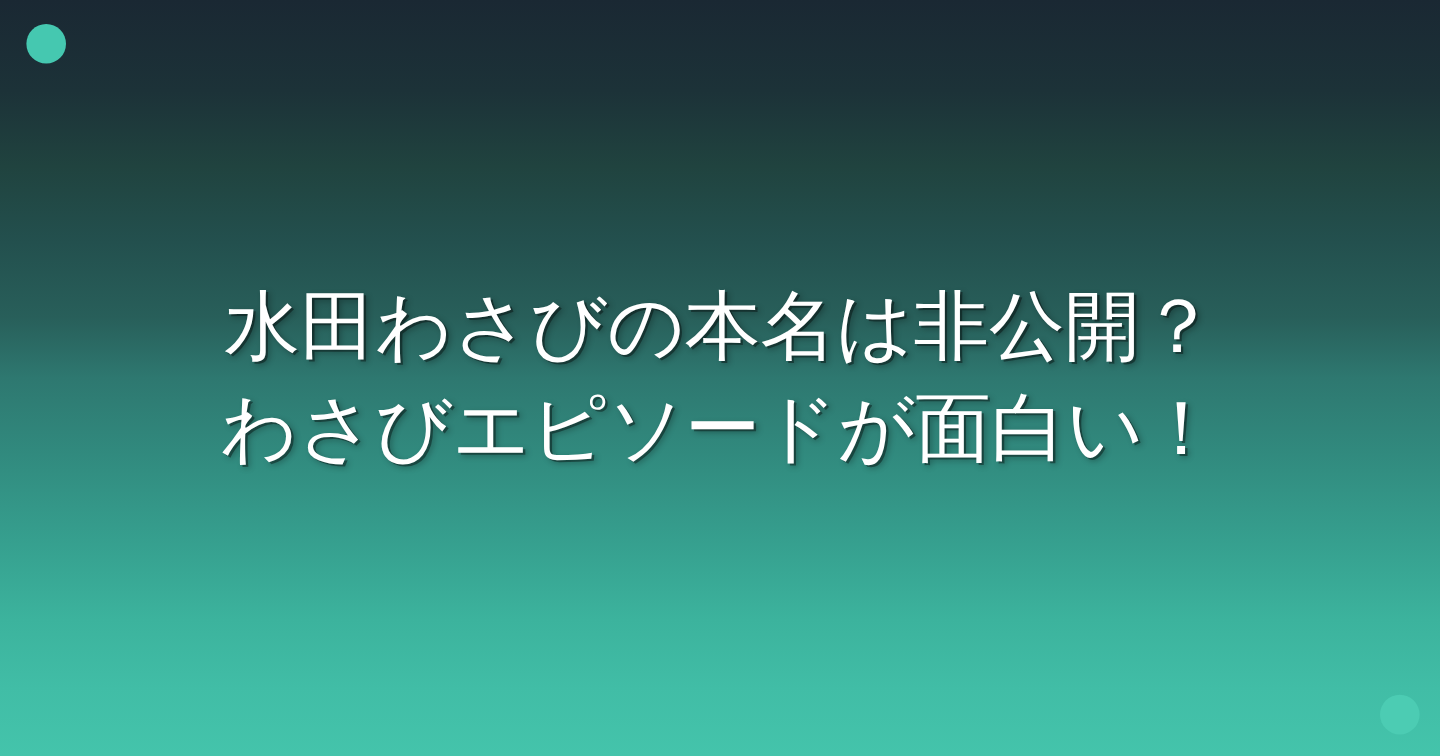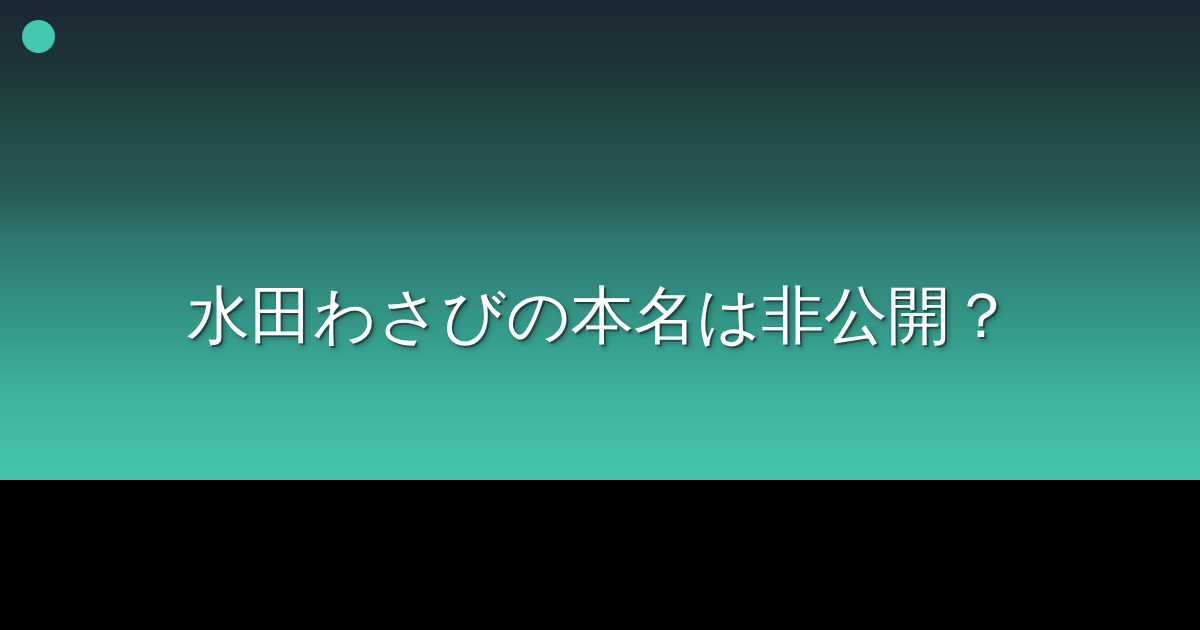--- a/index.html
+++ b/index.html
@@ -5,21 +5,21 @@
 <style>
   html, body {
     margin: 0;
     padding: 0;
     background: #000;
   }
 
   .og-card {
     position: relative;
     width: 1200px;
-    height: 480px;
+    height: 630px;
     overflow: hidden;
     font-family: "Liberation Sans", "DejaVu Sans", sans-serif;
     
     background-image: linear-gradient(
       to bottom,
       #1a2833 0%,
       #1c3238 12%,
       #20433f 22%,
       #23504e 32%,
       #285f5a 42%,
@@ -87,15 +87,16 @@
 <body>
 
 <div class="og-card">
 
   <span class="accent-dot top-left"></span>
 
   <span class="accent-dot bottom-right"></span>
 
   <div class="title-block">
     <span class="title-line">水田わさびの本名は非公開？</span>
+    <span class="title-line">わさびエピソードが面白い！</span>
   </div>
 
 </div>
 
 </body></html>

